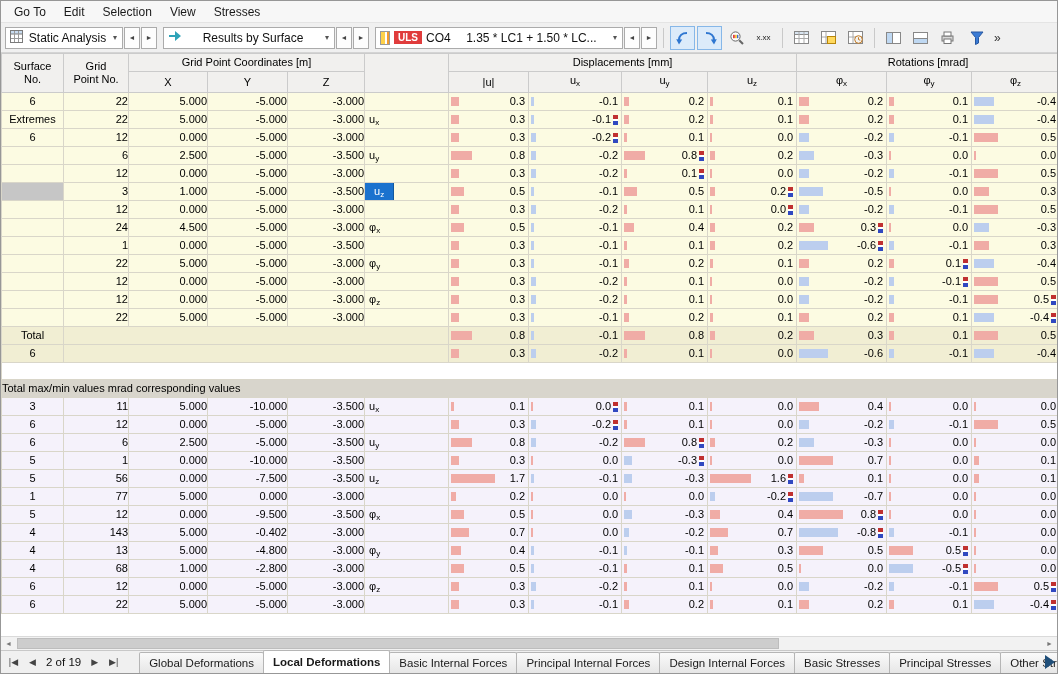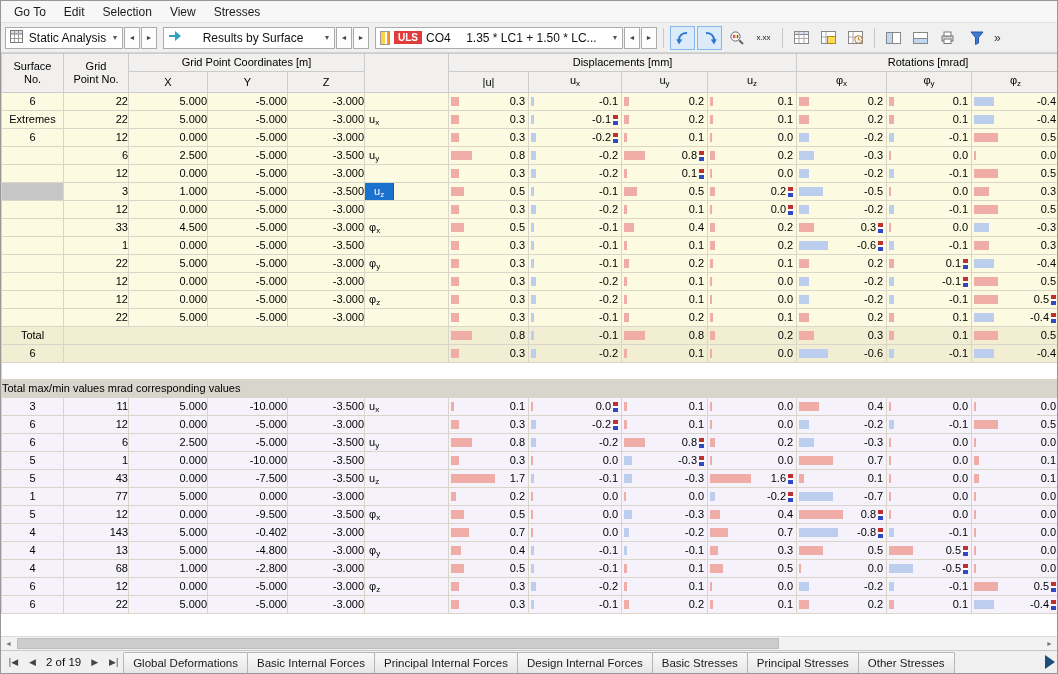--- a/index.html
+++ b/index.html
@@ -50,21 +50,21 @@
 
   
   .hscroll { height:14px; flex:0 0 14px; background:#F2F2F2; border-top:1px solid #DADADA; position:relative; }
   .sarrow { position:absolute; top:0; width:15px; height:13px; display:flex; align-items:center; justify-content:center; font-size:7px; color:#777; }
   .sarrow.left { left:0; } .sarrow.right { right:0; }
   .sthumb { position:absolute; left:16px; top:1px; height:11px; width:762px; background:#CDCDCD; border:1px solid #BDBDBD; }
   .tabbar { height:23px; flex:0 0 23px; background:#F0F0F0; border-top:1px solid #C8C8C8; display:flex; align-items:flex-end; position:relative; padding-left:3px; }
   .tabnav { display:flex; align-items:center; height:22px; }
   .navbtn { width:19px; height:19px; display:flex; align-items:center; justify-content:center; font-size:9px; color:#444; cursor:default; }
   .navpos { font-size:11.5px; margin:0 4px; color:#111; }
-  .tabs { display:flex; overflow:hidden; flex:1; align-items:flex-end; height:23px; margin-left:0; }
+  .tabs { display:flex; overflow:hidden; flex:1; align-items:flex-end; height:23px; margin-left:16px; }
   .tab { height:21px; padding:0 9px; display:flex; align-items:center; background:linear-gradient(#FAFAFA,#E6E6E6); border:1px solid #B5B5B5; border-bottom:none; margin-right:-1px; font-size:11.5px; color:#1a1a1a; border-radius:2px 2px 0 0; white-space:nowrap; cursor:default; }
   .tab.active { background:#fff; font-weight:bold; height:23px; position:relative; z-index:2; }
   .tabscroll { position:absolute; right:2px; bottom:4px; z-index:3; width:0; height:0; border-top:7px solid transparent; border-bottom:7px solid transparent; border-left:10px solid #1F4E79; }
 </style>
 </head>
 <body>
 
 <div class="window">
 
 
@@ -599,21 +599,21 @@
             </td>
             <td class="res">
               <div class="rc">
                 <div class="bar" style="width: 24.4444px; background: rgb(240, 172, 166);"></div>
                 <span class="val">0.5</span>
               </div>
             </td>
           </tr>
           <tr class="s1">
             <td class="ctr c0"></td>
-            <td class="num">33</td>
+            <td class="num">24</td>
             <td class="num">4.500</td>
             <td class="num">-5.000</td>
             <td class="num">-3.000</td>
             <td class="lblcell"><span class="lblspan"><span class="lm">φ</span><span class="ls">x</span></span></td>
             <td class="res">
               <div class="rc">
                 <div class="bar" style="width: 12.9412px; background: rgb(240, 172, 166);"></div>
                 <span class="val">0.5</span>
               </div>
             </td>
@@ -1207,21 +1207,21 @@
             </td>
             <td class="res">
               <div class="rc">
                 <div class="bar" style="width: 4.88889px; background: rgb(240, 172, 166);"></div>
                 <span class="val">0.1</span>
               </div>
             </td>
           </tr>
           <tr class="s2">
             <td class="ctr c0">5</td>
-            <td class="num">43</td>
+            <td class="num">56</td>
             <td class="num">0.000</td>
             <td class="num">-7.500</td>
             <td class="num">-3.500</td>
             <td class="lblcell"><span class="lblspan"><span class="lm">u</span><span class="ls">z</span></span></td>
             <td class="res">
               <div class="rc">
                 <div class="bar" style="width: 44px; background: rgb(240, 172, 166);"></div>
                 <span class="val">1.7</span>
               </div>
             </td>
@@ -1633,20 +1633,21 @@
   <div class="tabbar">
     <div class="tabnav">
       <span class="navbtn">|◀</span>
       <span class="navbtn">◀</span>
       <span class="navpos">2 of 19</span>
       <span class="navbtn">▶</span>
       <span class="navbtn">▶|</span>
     </div>
     <div class="tabs" id="tabs">
         <div class="tab">Global Deformations</div>
+        <div class="tab active">Local Deformations</div>
         <div class="tab">Basic Internal Forces</div>
         <div class="tab">Principal Internal Forces</div>
         <div class="tab">Design Internal Forces</div>
         <div class="tab">Basic Stresses</div>
         <div class="tab">Principal Stresses</div>
         <div class="tab">Other Stresses</div>
       </div>
     <span class="tabscroll"></span>
   </div>
 

